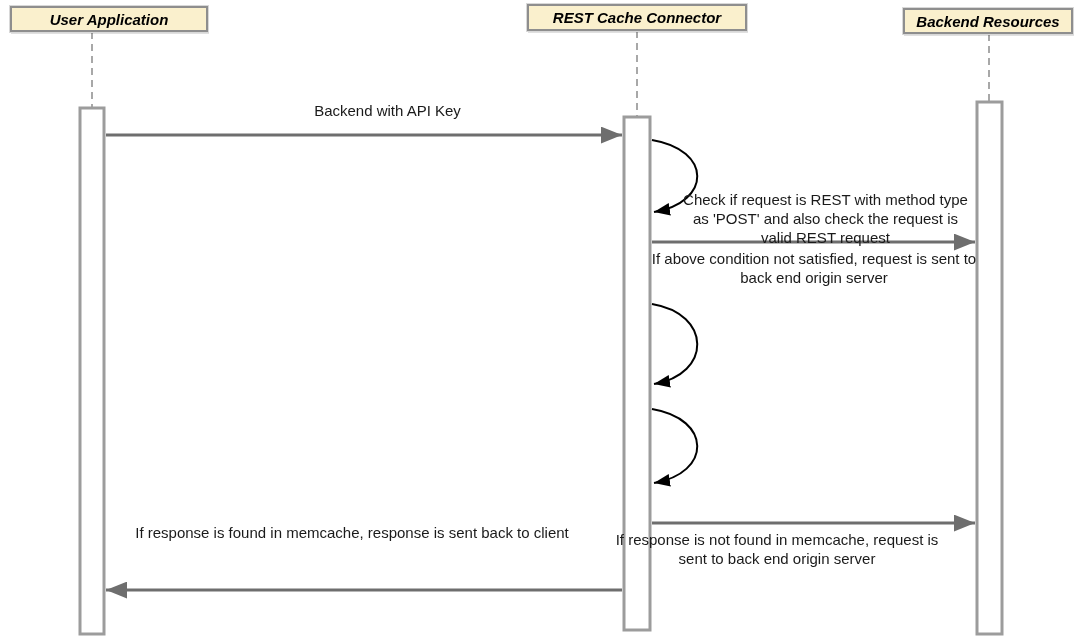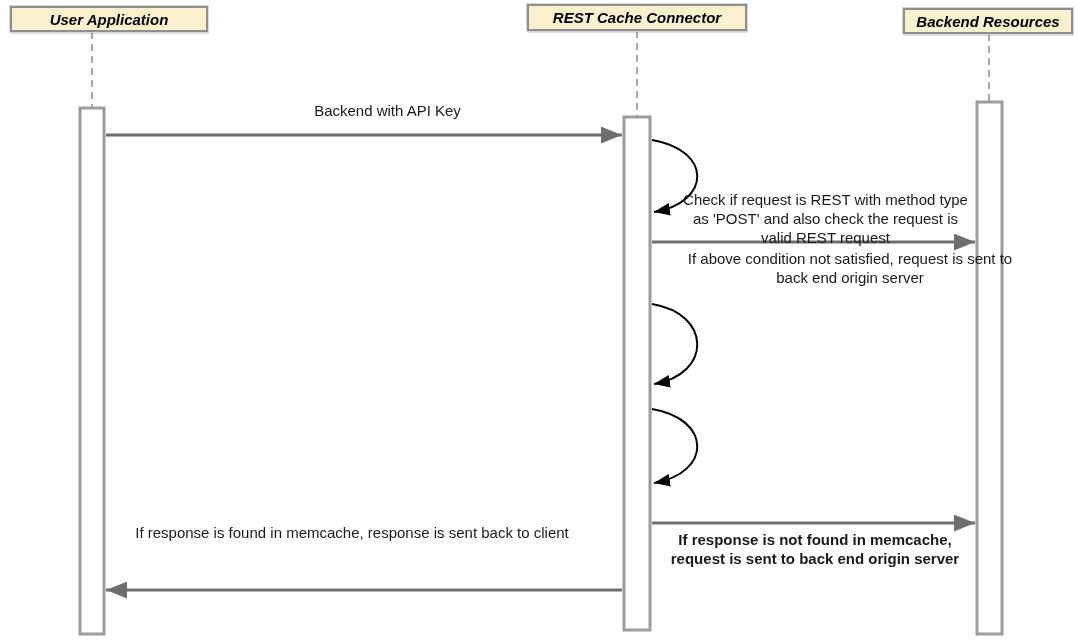--- a/index.html
+++ b/index.html
@@ -79,21 +79,21 @@
     <span>REST Cache Connector</span>
   </div>
   <div class="actor" style="left:903px; top:8px; width:170px; height:26px;">
     <span>Backend Resources</span>
   </div>
 
   <div class="msg-label" style="left:130px; top:101px; width:515px;">Backend with API Key</div>
 
   <div class="msg-label" style="left:678px; top:148px; width:295px;margin-top:42px;">Check if request is REST with method type as 'POST' and also check the request is valid REST request</div>
 
-  <div class="msg-label" style="left:650px; top:249px; width:328px;padding-left:36px;">If above condition not satisfied, request is sent to back end origin server</div>
+  <div class="msg-label" style="left:650px; top:249px; width:328px;">If above condition not satisfied, request is sent to back end origin server</div>
 
 
 
-  <div class="msg-label" style="left:650px; top:530px; width:330px;font-weight:bold;">If response is not found in memcache, request is sent to back end origin server</div>
+  <div class="msg-label" style="left:612px; top:530px; width:330px;">If response is not found in memcache, request is sent to back end origin server</div>
 
   <div class="msg-label" style="left:104px; top:523px; width:472px;padding-left:12px;">If response is found in memcache, response is sent back to client</div>
 
 </div>
 
 </body></html>

